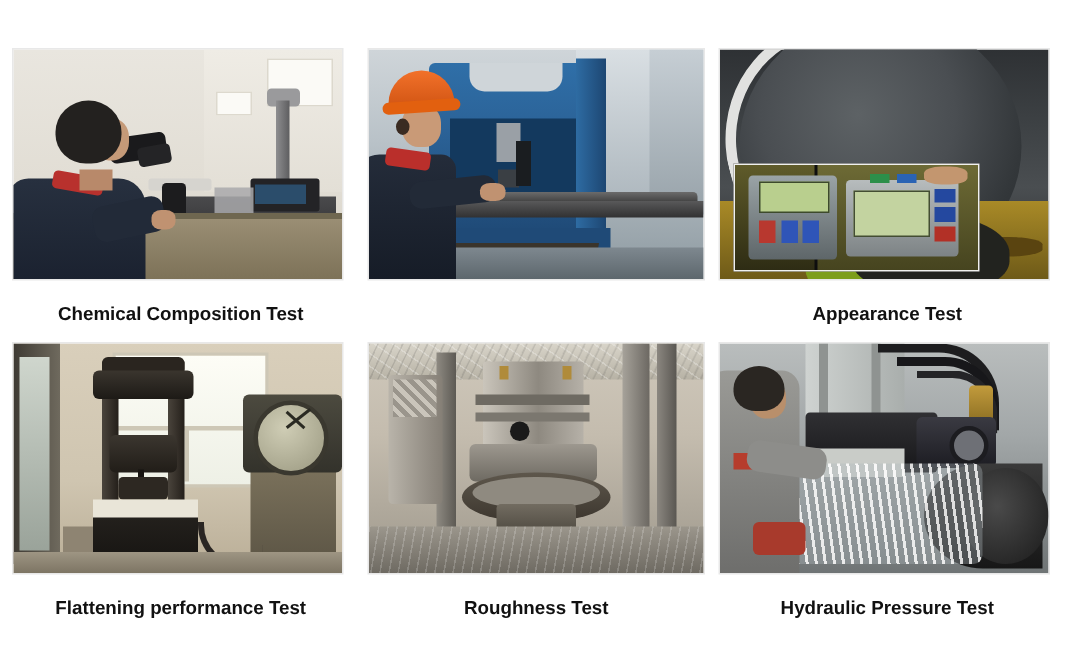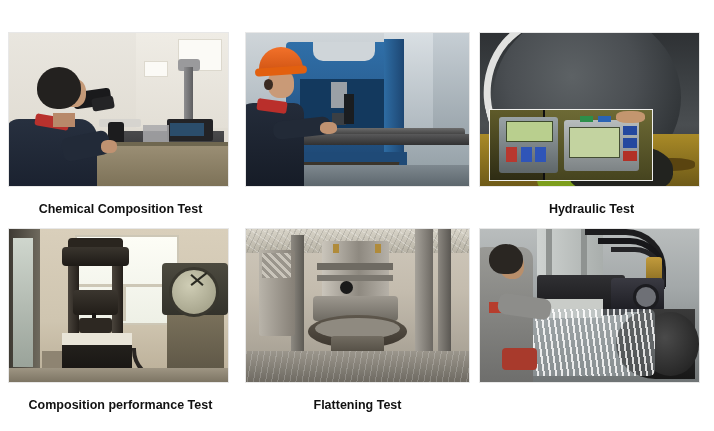--- a/index.html
+++ b/index.html
@@ -296,21 +296,21 @@
             <div class="lyr gauge2"></div>
             <div class="lyr gauge2-lcd"></div>
             <div class="lyr gauge2-top1"></div>
             <div class="lyr gauge2-top2"></div>
             <div class="lyr gauge2-btn1"></div>
             <div class="lyr gauge2-btn2"></div>
             <div class="lyr gauge2-btn3"></div>
             <div class="lyr finger"></div>
           </div>
         </div>
-        <div class="caption">Hydraulic Test</div>
+        <div class="caption">Appearance Test</div>
       </div>
     </div>
 
     <div class="row">
 
       <div class="cell c1">
         <div class="photo p4">
           <div class="lyr window"></div>
           <div class="lyr win-mull"></div>
           <div class="lyr win-mull2"></div>
@@ -327,21 +327,21 @@
           <div class="lyr crosshead"></div>
           <div class="lyr grip-top"></div>
           <div class="lyr specimen"></div>
           <div class="lyr grip-bot"></div>
           <div class="lyr table4"></div>
           <div class="lyr machine-base"></div>
           <div class="lyr hose"></div>
           <div class="lyr box-small"></div>
           <div class="lyr floor4"></div>
         </div>
-        <div class="caption cap-left">Composition performance Test</div>
+        <div class="caption cap-left">Flattening performance Test</div>
       </div>
 
       <div class="cell c2">
         <div class="photo p5">
           <div class="lyr topslab"></div>
           <div class="lyr topslab-spk"></div>
           <div class="lyr post-l"></div>
           <div class="lyr post-r"></div>
           <div class="lyr post-r2"></div>
           <div class="lyr pillar"></div>
@@ -352,21 +352,21 @@
           <div class="lyr ram5-ring1"></div>
           <div class="lyr ram5-ring2"></div>
           <div class="lyr knob"></div>
           <div class="lyr ram5-head"></div>
           <div class="lyr flatring"></div>
           <div class="lyr flatring-in"></div>
           <div class="lyr anvil"></div>
           <div class="lyr bed"></div>
           <div class="lyr bed-spk"></div>
         </div>
-        <div class="caption">Flattening Test</div>
+        <div class="caption">Roughness Test</div>
       </div>
 
       <div class="cell c3">
         <div class="photo p6">
           <div class="lyr backpanel"></div>
           <div class="lyr panel-str"></div>
           <div class="lyr panel-str2"></div>
           <div class="lyr hose1"></div>
           <div class="lyr hose2"></div>
           <div class="lyr hose3"></div>
@@ -378,17 +378,18 @@
           <div class="lyr pipe6-face"></div>
           <div class="lyr clamp"></div>
           <div class="lyr spray"></div>
           <div class="lyr worker6"></div>
           <div class="lyr redtag"></div>
           <div class="lyr face6"></div>
           <div class="lyr head6"></div>
           <div class="lyr arm6"></div>
           <div class="lyr red6"></div>
         </div>
+        <div class="caption">Hydraulic Pressure Test</div>
       </div>
     </div>
 
   </div>
 </div>
 
 </body></html>

